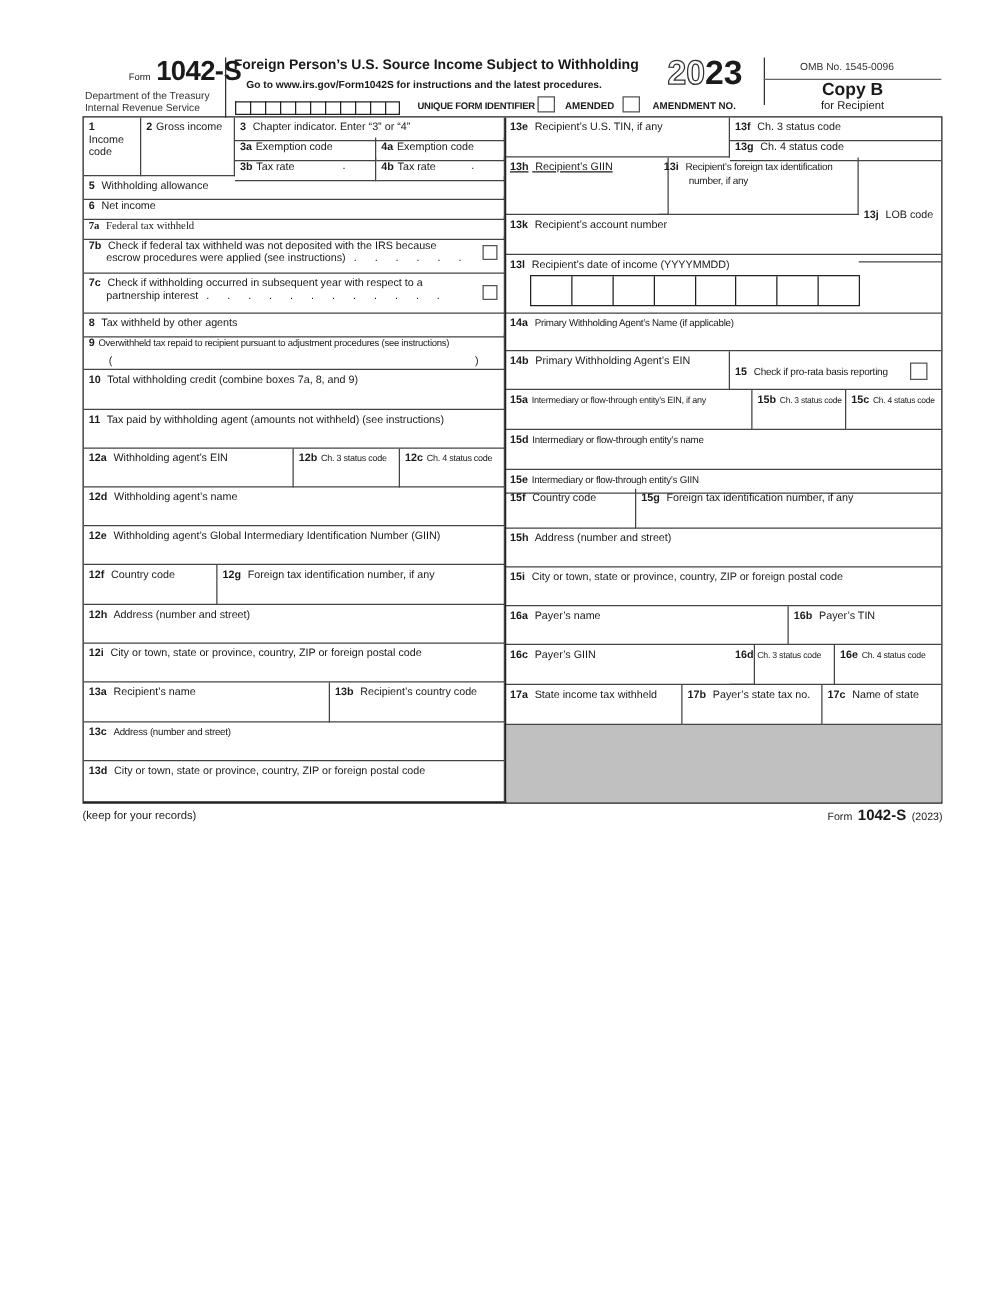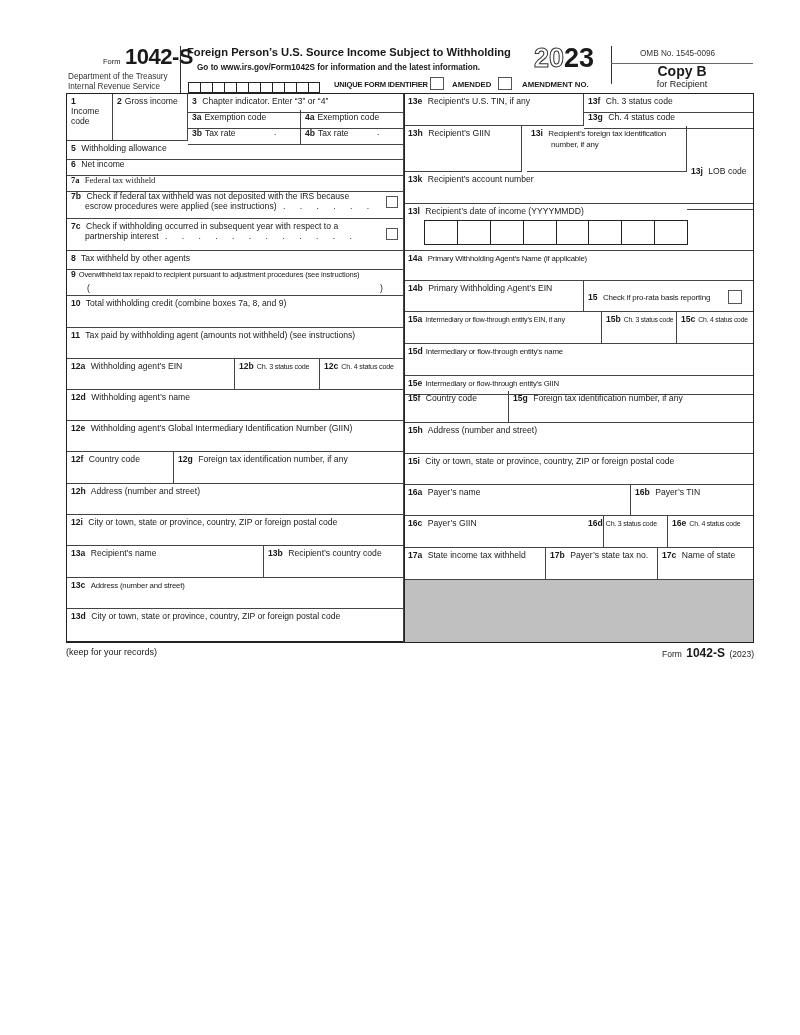--- a/index.html
+++ b/index.html
@@ -23,21 +23,21 @@
   <div class="abs" style="left:2px;top:2px;margin-left:35px;">
     <span class="t" style="font-size:7.5px;">Form</span>
     <span class="b" style="font-size:22px;line-height:22px;letter-spacing:-0.5px;">1042-S</span>
   </div>
   <div class="abs t" style="left:2px;top:28px;font-size:8.2px;color:#333;">Department of the Treasury</div>
   <div class="abs t" style="left:2px;top:38px;font-size:8.2px;color:#333;">Internal Revenue Service</div>
   <div class="vline" style="left:114px;top:2px;height:48px;"></div>
 
   <div class="abs t b" style="left:121px;top:2px;font-size:11.2px;line-height:13px;">Foreign Person’s U.S. Source Income Subject to Withholding</div>
   <div class="abs t b" style="left:131px;top:19px;font-size:8.2px;">
-    <span>Go to www.irs.gov/Form1042S for information and the latest information.</span>
+    <span>Go to www.irs.gov/Form1042S for instructions and the latest procedures.</span>
   </div>
 
   <div class="abs" style="left:122px;top:34px;height:12px;">
     <span class="box-ufi"></span><span class="box-ufi"></span><span class="box-ufi"></span><span class="box-ufi"></span><span class="box-ufi"></span><span class="box-ufi"></span><span class="box-ufi"></span><span class="box-ufi"></span><span class="box-ufi"></span><span class="box-ufi"></span><span class="box-ufi" style="border-right:1px solid #222;"></span>
   </div>
   <div class="abs t b" style="left:268px;top:36px;font-size:7.6px;letter-spacing:-0.2px;">UNIQUE FORM IDENTIFIER</div>
   <div class="chk" style="left:364px;top:33px;width:14px;height:13px;"></div>
   <div class="abs t b" style="left:386px;top:36px;font-size:7.8px;">AMENDED</div>
   <div class="chk" style="left:432px;top:33px;width:14px;height:13px;"></div>
   <div class="abs t b" style="left:456px;top:36px;font-size:7.8px;">AMENDMENT NO.</div>
@@ -155,21 +155,21 @@
 
 <div class="cell" style="left:404px;top:94px;width:180px;height:32px;">
   <span class="n">13e</span> <span>Recipient’s U.S. TIN, if any</span>
 </div>
 <div class="cell" style="left:584px;top:94px;width:169px;height:16px;border-right:none;">
   <span class="n">13f</span> <span>Ch. 3 status code</span>
 </div>
 <div class="cell" style="left:584px;top:110px;width:169px;height:16px;border-right:none;">
   <span class="n">13g</span> <span>Ch. 4 status code</span>
 </div>
-<div class="cell" style="left:404px;top:126px;width:118px;height:46px;">
+<div class="cell" style="left:404px;top:126px;width:131px;height:46px;text-decoration:underline;">
   <span class="n">13h</span> <span>Recipient’s GIIN</span>
 </div>
 <div class="cell" style="left:527px;top:126px;width:160px;height:46px;">
   <span class="n">13i</span> <span class="sm" style="font-size:8px;">Recipient’s foreign tax identification</span><br>
   <span class="sm" style="font-size:8px;margin-left:20px;">number, if any</span>
 </div>
 <div class="cell" style="left:687px;top:126px;width:66px;height:46px;border-right:none;margin-top:38px;">
   <span class="n">13j</span> <span>LOB code</span>
 </div>
 <div class="cell" style="left:404px;top:172px;width:349px;height:32px;border-right:none;">

